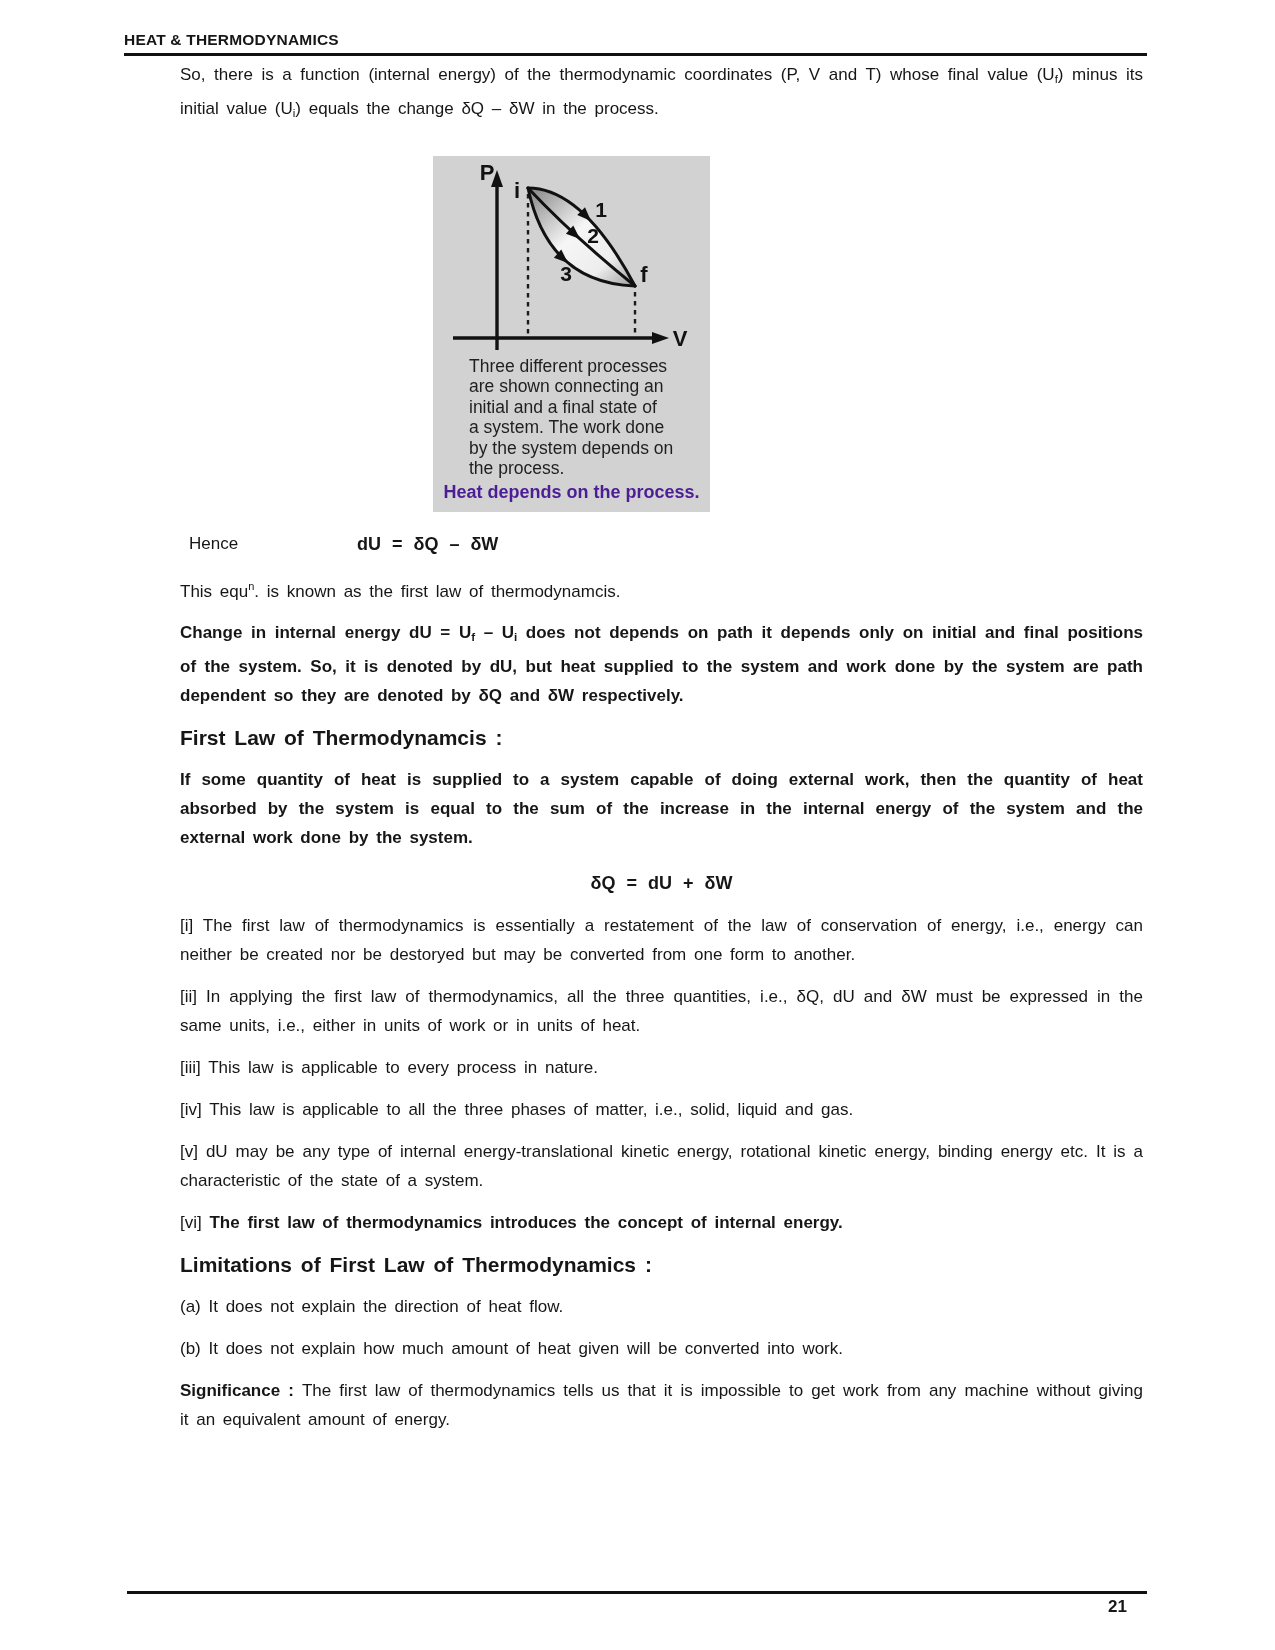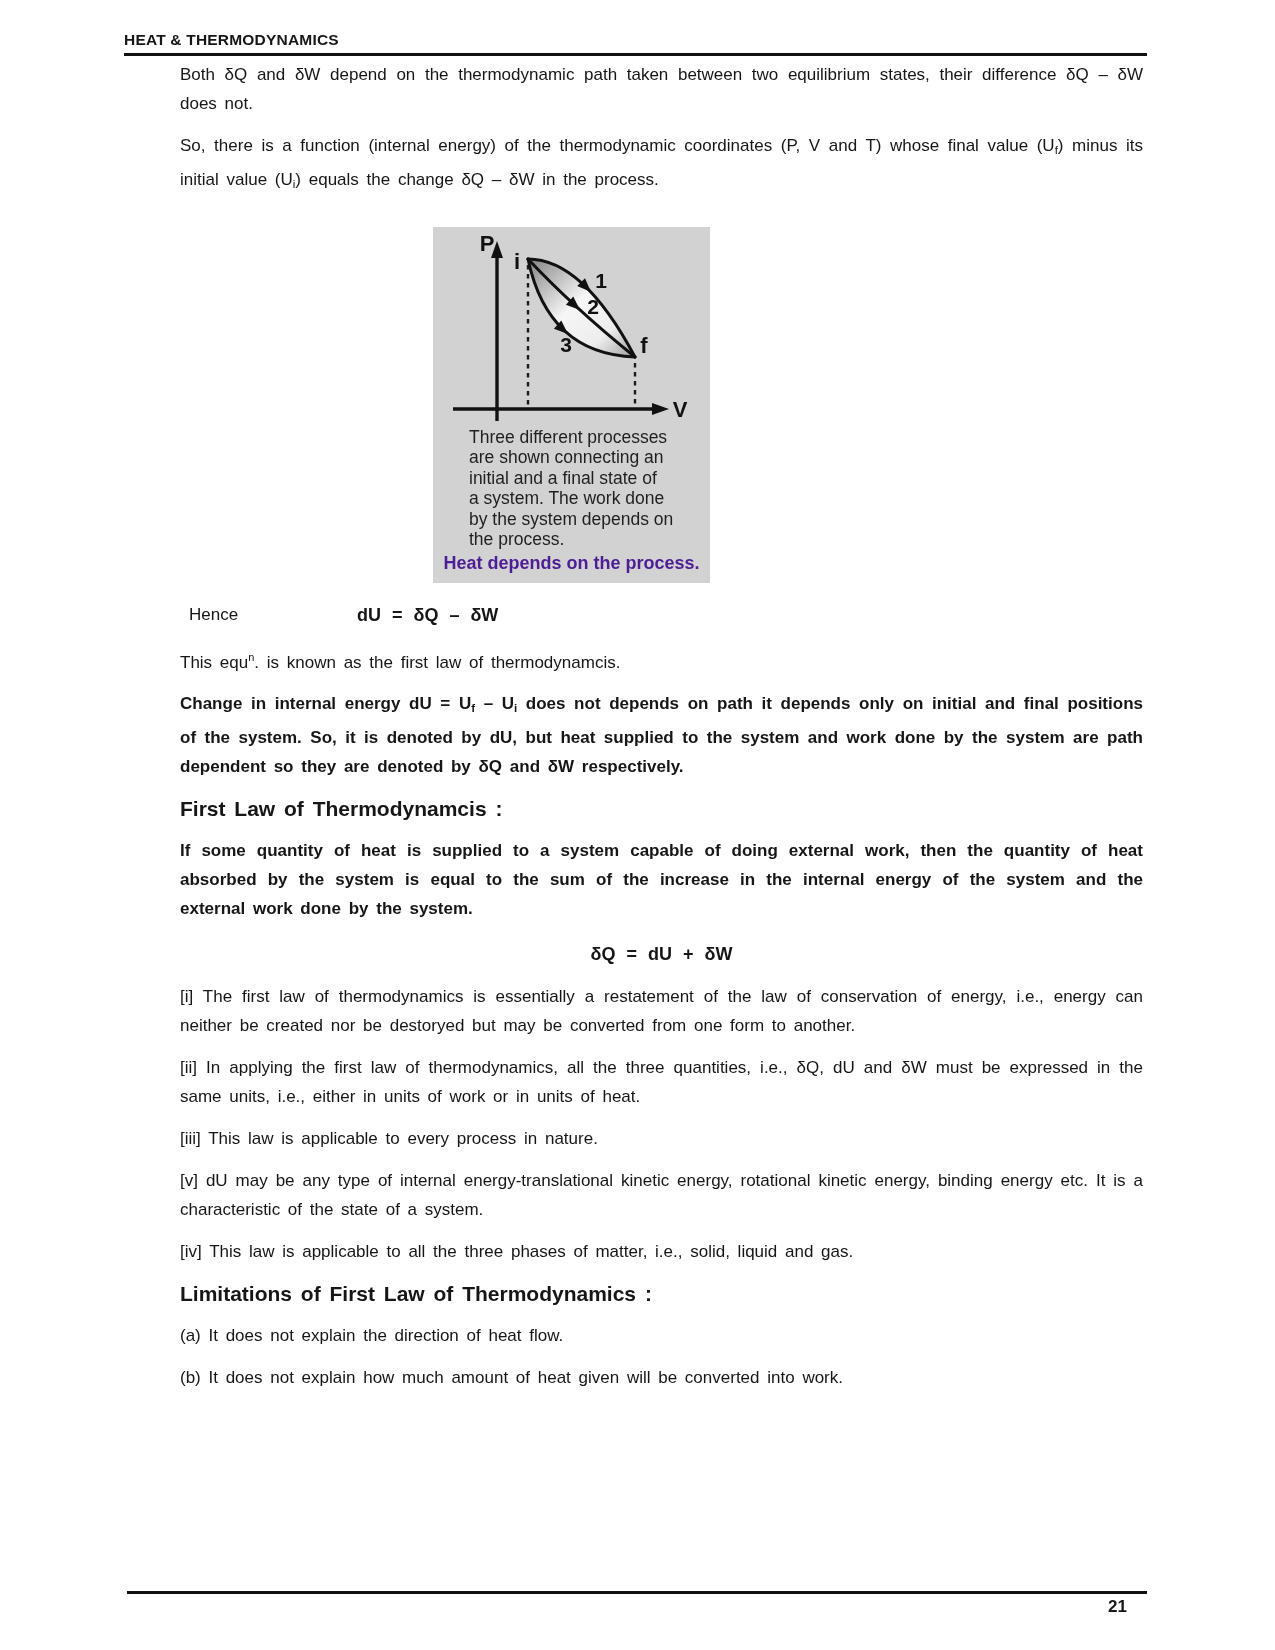--- a/index.html
+++ b/index.html
@@ -50,21 +50,20 @@
 <body>
 
 <div class="page">
 
   <div class="header">
     <span class="header-title">HEAT &amp; THERMODYNAMICS</span>
   </div>
 
   <div class="content">
 
-    <p class="body">Both δQ and δW depend on the thermodynamic path taken between two equilibrium states, their difference δQ – δW does not.</p>
 
     <p class="body"><span>So, there is a function (internal energy) of the thermodynamic coordinates (P, V and T) whose final value (U</span><sub>f</sub><span>) minus its initial value (U</span><sub>i</sub><span>) equals the change δQ – δW in the process.</span></p>
 
     <div class="fig">
       <svg width="277" height="188" viewBox="0 0 277 188">
         <defs>
           <linearGradient id="lensGrad" x1="0%" y1="0%" x2="100%" y2="100%">
             <stop offset="0%" stop-color="#828282"></stop>
             <stop offset="45%" stop-color="#f6f6f6"></stop>
             <stop offset="75%" stop-color="#ededed"></stop>
@@ -120,27 +119,29 @@
 
     <div class="heading">First Law of Thermodynamcis :</div>
 
     <p class="body bold">If some quantity of heat is supplied to a system capable of doing external work, then the quantity of heat absorbed by the system is equal to the sum of the increase in the internal energy of the system and the external work done by the system.</p>
 
     <div class="eq-center">δQ = dU + δW</div>
 
     <p class="body">[i] The first law of thermodynamics is essentially a restatement of the law of conservation of energy, i.e., energy can neither be created nor be destoryed but may be converted from one form to another.</p>
     <p class="body">[ii] In applying the first law of thermodynamics, all the three quantities, i.e., δQ, dU and δW must be expressed in the same units, i.e., either in units of work or in units of heat.</p>
     <p class="body">[iii] This law is applicable to every process in nature.</p>
+    <p class="body">[iv] This law is applicable to all the three phases of matter, i.e., solid, liquid and gas.</p>
     <p class="body">[v] dU may be any type of internal energy-translational kinetic energy, rotational kinetic energy, binding energy etc. It is a characteristic of the state of a system.</p>
-    <p class="body">[iv] This law is applicable to all the three phases of matter, i.e., solid, liquid and gas.</p>
+    <p class="body"><span>[vi] </span><b>The first law of thermodynamics introduces the concept of internal energy.</b></p>
 
     <div class="heading">Limitations of First Law of Thermodynamics :</div>
 
     <p class="body">(a) It does not explain the direction of heat flow.</p>
     <p class="body">(b) It does not explain how much amount of heat given will be converted into work.</p>
 
+    <p class="body"><b>Significance : </b><span>The first law of thermodynamics tells us that it is impossible to get work from any machine without giving it an equivalent amount of energy.</span></p>
 
   </div>
 
   <div class="footer-line"></div>
   <div class="page-number">21</div>
 
 </div>
 
 </body></html>

